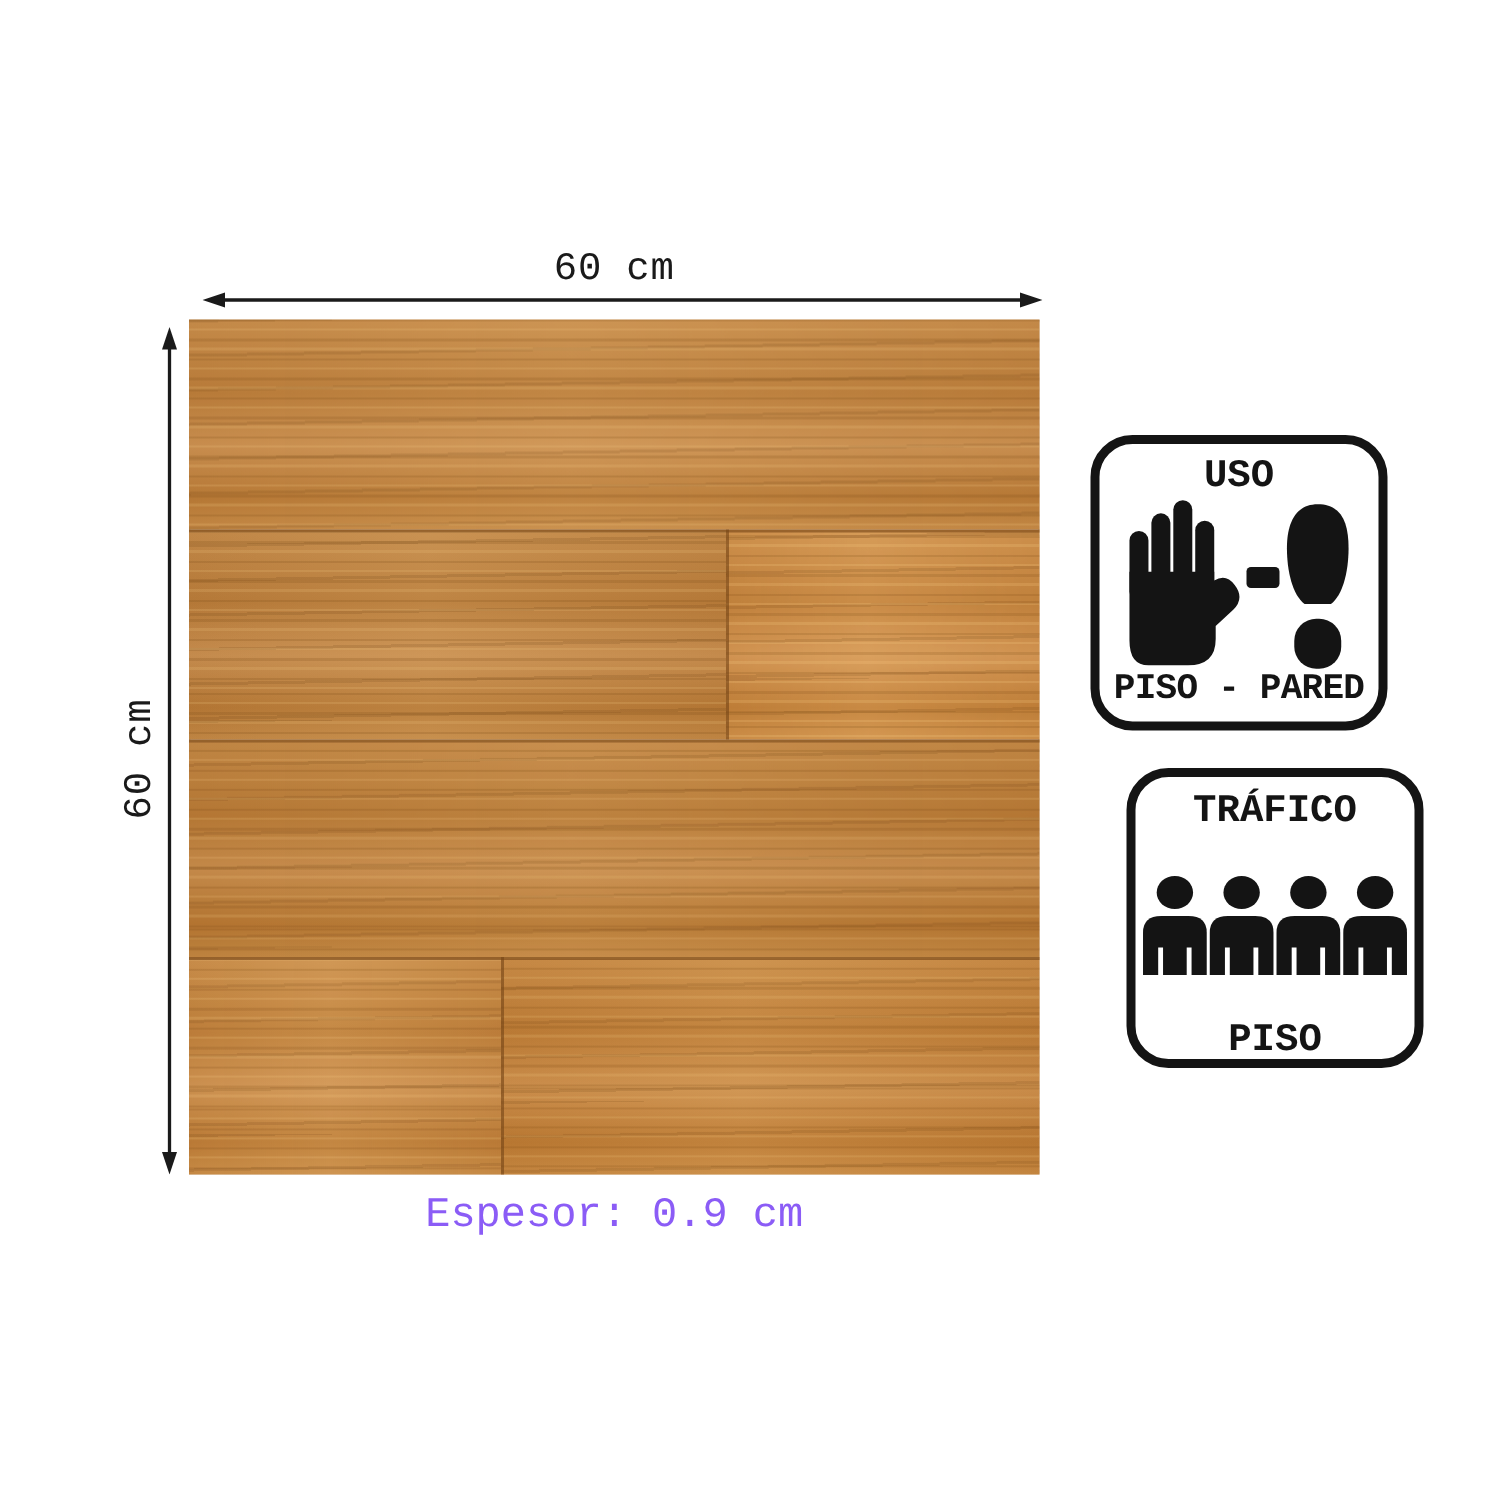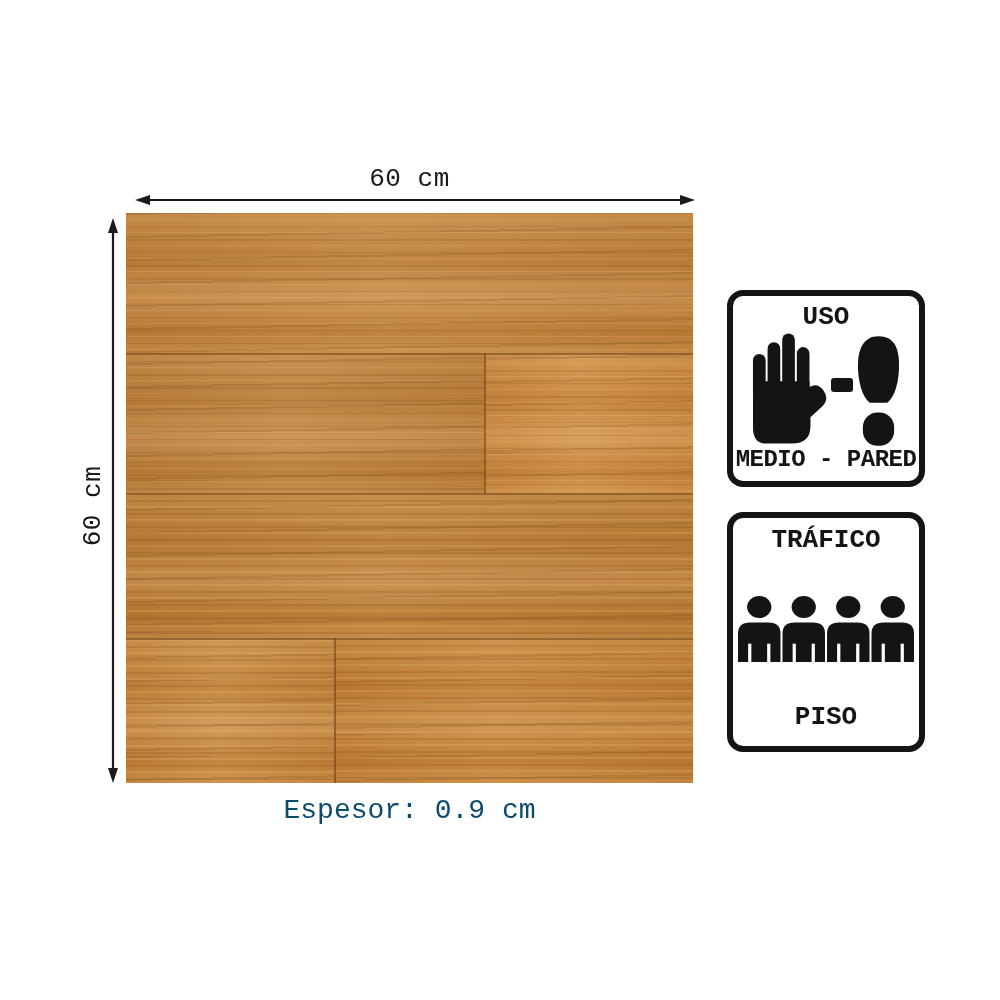--- a/index.html
+++ b/index.html
@@ -6,21 +6,21 @@
   .stage{
     position:relative;width:1000px;height:1000px;background:#ffffff;overflow:hidden;
     font-family:Liberation Mono, monospace;color:#141414;
   }
   
   .dim-label{position:absolute;font-size:26px;color:#1a1a1a;letter-spacing:0.5px;}
   .dim-top{left:126px;top:164px;width:567px;text-align:center;}
   .dim-left{left:33px;top:491px;width:120px;height:30px;text-align:center;
             transform:rotate(-90deg);transform-origin:center;}
   .thickness{position:absolute;left:126px;top:795px;width:567px;text-align:center;
-             font-size:28px;color:#0c4a6e;}
+             font-size:28px;color:#8b5cf6;}
   .arrow-svg{position:absolute;display:block;}
   
   .tile{
     position:absolute;left:126px;top:213px;width:567px;height:570px;
     box-shadow:inset 0 0 0 1px rgba(150,95,38,.35);
   }
   .plank{
     position:absolute;
     background:
       repeating-linear-gradient(180deg,
@@ -29,25 +29,25 @@
       repeating-linear-gradient(179deg,
         rgba(92,52,10,.14) 0 2px, rgba(0,0,0,0) 2px 23px),
       linear-gradient(90deg,
         rgba(120,70,20,.07), rgba(255,232,180,.08) 45%, rgba(120,70,20,.07)),
       linear-gradient(180deg,#c98e4c 0%,#bc7e3b 35%,#cd9252 60%,#ba7b37 85%,#c78b47 100%);
   }
   .seam{position:absolute;background:rgba(118,70,22,.62);}
   
   .badge{
     position:absolute;left:727px;width:198px;background:#fff;
-    border:6px solid #141414;border-radius:16px;box-sizing:border-box;
+    border:6px solid #141414;border-radius:28px;box-sizing:border-box;
     display:flex;flex-direction:column;align-items:center;justify-content:space-between;
   }
   .badge-uso{top:290px;height:197px;padding:8px 0 9px;}
-  .badge-trafico{top:512px;height:240px;padding:9px 0 16px;}
+  .badge-trafico{top:512px;height:200px;padding:9px 0 0;margin-left:24px;}
   .badge-title,.badge-subtitle{
     font-weight:700;font-size:26px;color:#141414;letter-spacing:0;line-height:1;
   }
   .badge-subtitle.small{font-size:24px;letter-spacing:-0.5px;}
   .icon-row{display:flex;align-items:flex-start;gap:3px;}
   .dash-icon{width:22px;height:14px;background:#141414;border-radius:3px;margin-top:46px;}
 </style>
 </head>
 <body>
 
@@ -97,21 +97,21 @@
         </g>
       </svg>
       <div class="dash-icon"></div>
       <svg width="45" height="110" viewBox="0 0 46 112" style="margin-top:4px;">
         <g fill="#141414">
           <path d="M23,0 C7,0 2,14 2,30 C2,46 6,62 14,68 L32,68 C40,62 44,46 44,30 C44,12 39,0 23,0 Z"></path>
           <rect x="7" y="78" width="32" height="34" rx="15"></rect>
         </g>
       </svg>
     </div>
-    <div class="badge-subtitle small">MEDIO - PARED</div>
+    <div class="badge-subtitle small">PISO - PARED</div>
   </div>
 
   <div class="badge badge-trafico">
     <div class="badge-title">TRÁFICO</div>
     <svg width="178" height="66" viewBox="0 0 176 72" preserveAspectRatio="none">
       <g fill="#141414">
         <g transform="translate(0,0)">
           <circle cx="22" cy="12" r="12"></circle>
           <path d="M1,72 L1,41 Q1,29 13,29 L31,29 Q43,29 43,41 L43,72 Z"></path>
           <rect x="11" y="52" width="3.2" height="20" fill="#ffffff"></rect>

